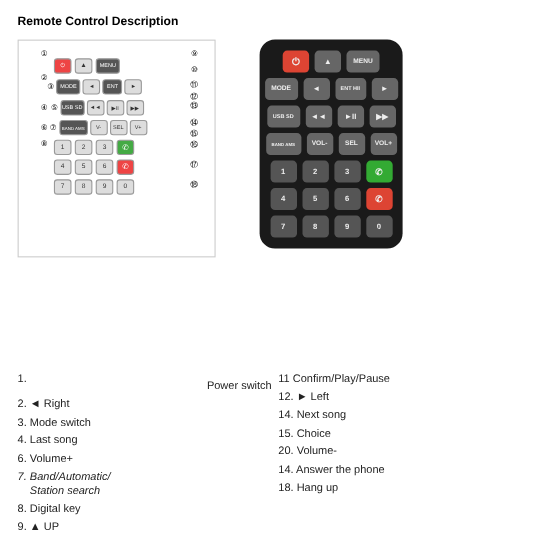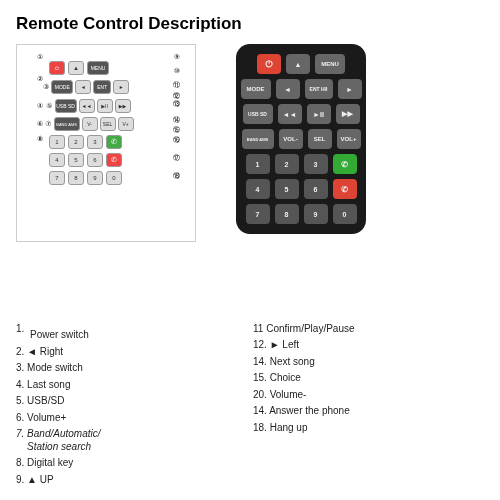--- a/index.html
+++ b/index.html
@@ -13,21 +13,21 @@
     }
     .page {
       width: 500px;
       height: 500px;
       padding: 14px 16px;
       display: flex;
       flex-direction: column;
       gap: 6px;
     }
     .title {
-      font-size: 17px;
+      font-size: 11px;
       font-weight: bold;
       margin-bottom: 4px;
     }
     .content-row {
       display: flex;
       gap: 10px;
       flex: 1;
     }
     
     .diagram-area {
@@ -245,25 +245,24 @@
           <div class="r-btn num">0</div>
         </div>
       </div>
     </div>
 
   </div>
 
   <div class="desc-cols">
     <div class="desc-col">
       <div class="desc-item">1.</div>
-      <div class="desc-item" style="margin-top:-10px; margin-left:14px;">Power switch</div>
+      <div class="desc-item" style="margin-top:-10px; margin-left:14px;text-align:right;">Power switch</div>
       <div class="desc-item">2. ◄ Right</div>
       <div class="desc-item">3. Mode switch</div>
       <div class="desc-item">4. Last song</div>
-      <div class="desc-item">5. USB/SD</div>
       <div class="desc-item">6. Volume+</div>
       <div class="desc-item" style="line-height:1.3;font-style:italic;">7. Band/Automatic/<br>&nbsp;&nbsp;&nbsp;&nbsp;Station search</div>
       <div class="desc-item">8. Digital key</div>
       <div class="desc-item">9. ▲ UP</div>
     </div>
     <div class="desc-col">
       <div class="desc-item">11 Confirm/Play/Pause</div>
       <div class="desc-item">12. ► Left</div>
       <div class="desc-item">14. Next song</div>
       <div class="desc-item">15. Choice</div>

